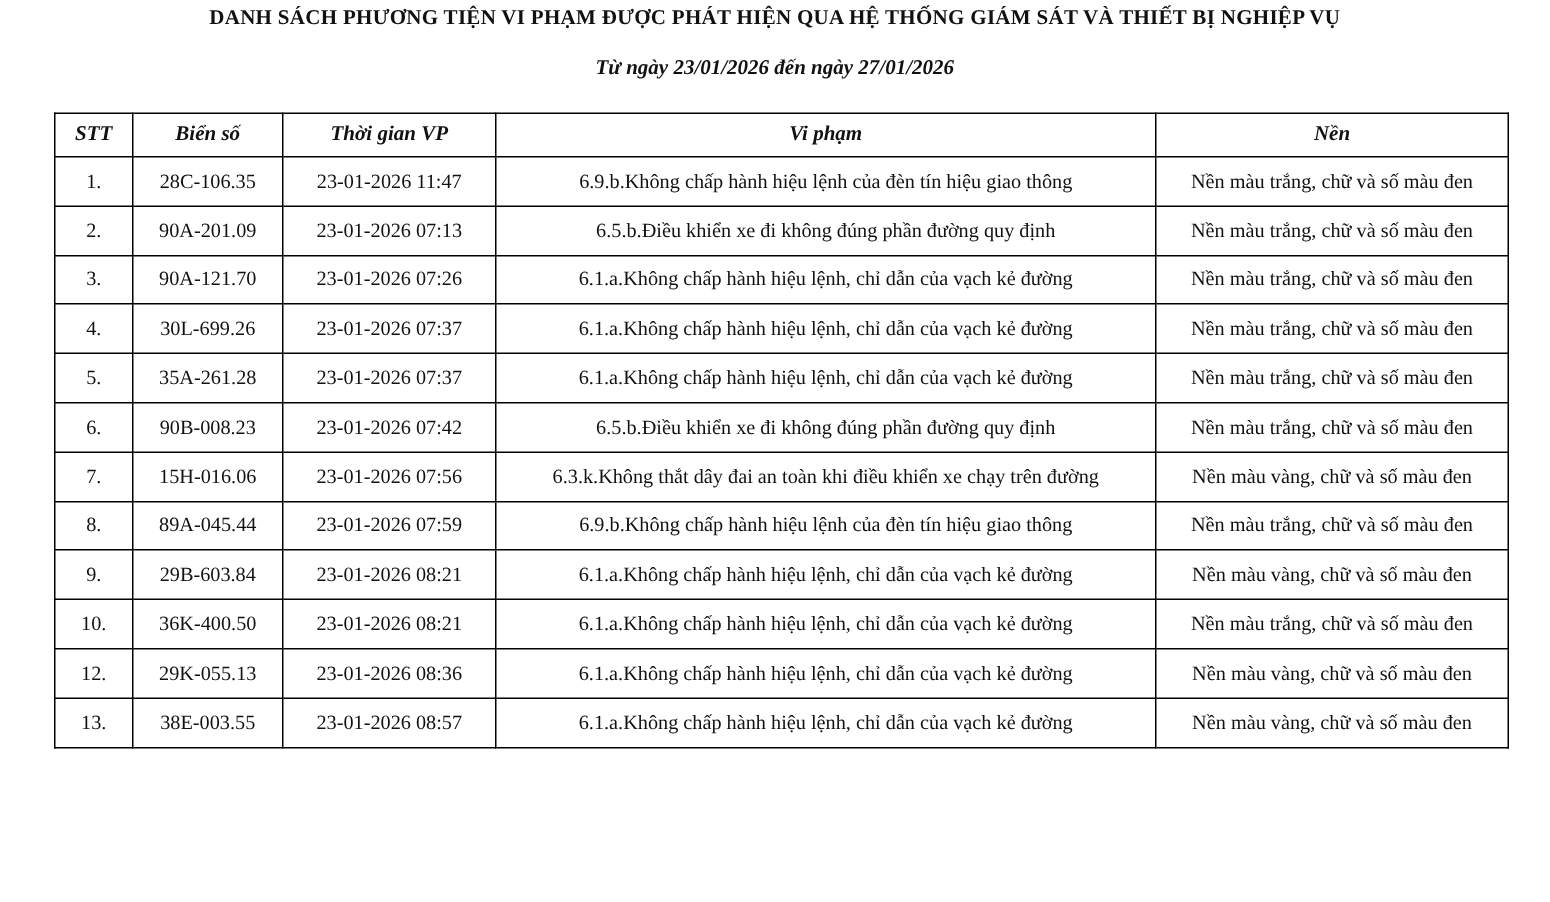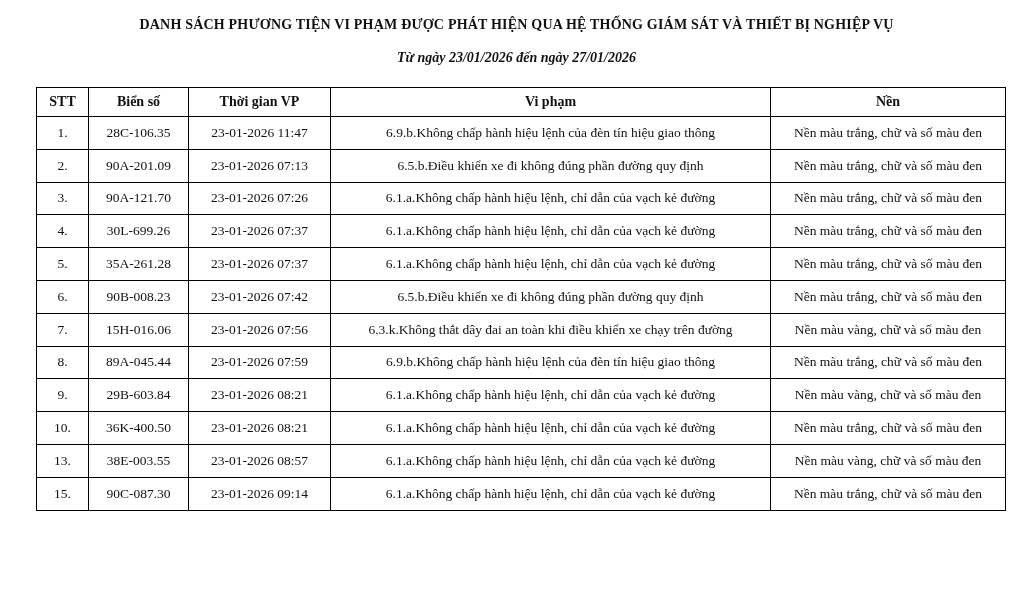--- a/index.html
+++ b/index.html
@@ -9,21 +9,21 @@
     width: 1033px;
     height: 601px;
     overflow: hidden;
     font-family: "Liberation Serif", "DejaVu Serif", serif;
     color: #111111;
   }
   .page {
     width: 1033px;
     height: 566px;
     box-sizing: border-box;
-    padding-top: 16px;
+    padding-top: 4px;
   }
   .doc-title {
     text-align: center;
     font-weight: bold;
     font-size: 14px;
     line-height: 17px;
     letter-spacing: 0.2px;
     color: #111111;
   }
   .doc-subtitle {
@@ -49,20 +49,21 @@
     text-align: center;
     vertical-align: middle;
     padding: 0 4px;
     overflow: hidden;
     white-space: nowrap;
   }
   table.violations thead th {
     height: 28px;
     font-weight: bold;
     font-size: 14px;
+    font-style: italic;
   }
   table.violations tbody td {
     height: 31.8px;
     font-weight: normal;
   }
   col.c-stt   { width: 52px;  }
   col.c-plate { width: 100px; }
   col.c-time  { width: 142px; }
   col.c-viol  { width: 440px; }
   col.c-bg    { width: 235px; }
@@ -166,32 +167,32 @@
 
   <tr>
     <td>10.</td>
     <td>36K-400.50</td>
     <td>23-01-2026 08:21</td>
     <td>6.1.a.Không chấp hành hiệu lệnh, chỉ dẫn của vạch kẻ đường</td>
     <td>Nền màu trắng, chữ và số màu đen</td>
   </tr>
 
 
+  <tr>
+    <td>12.</td>
+    <td>29K-055.13</td>
+    <td>23-01-2026 08:36</td>
+    <td>6.1.a.Không chấp hành hiệu lệnh, chỉ dẫn của vạch kẻ đường</td>
+    <td>Nền màu vàng, chữ và số màu đen</td>
+  </tr>
 
   <tr>
     <td>13.</td>
     <td>38E-003.55</td>
     <td>23-01-2026 08:57</td>
     <td>6.1.a.Không chấp hành hiệu lệnh, chỉ dẫn của vạch kẻ đường</td>
     <td>Nền màu vàng, chữ và số màu đen</td>
   </tr>
 
 
-  <tr>
-    <td>15.</td>
-    <td>90C-087.30</td>
-    <td>23-01-2026 09:14</td>
-    <td>6.1.a.Không chấp hành hiệu lệnh, chỉ dẫn của vạch kẻ đường</td>
-    <td>Nền màu trắng, chữ và số màu đen</td>
-  </tr>
 </tbody>
   </table>
 </div>
 
 </body></html>

